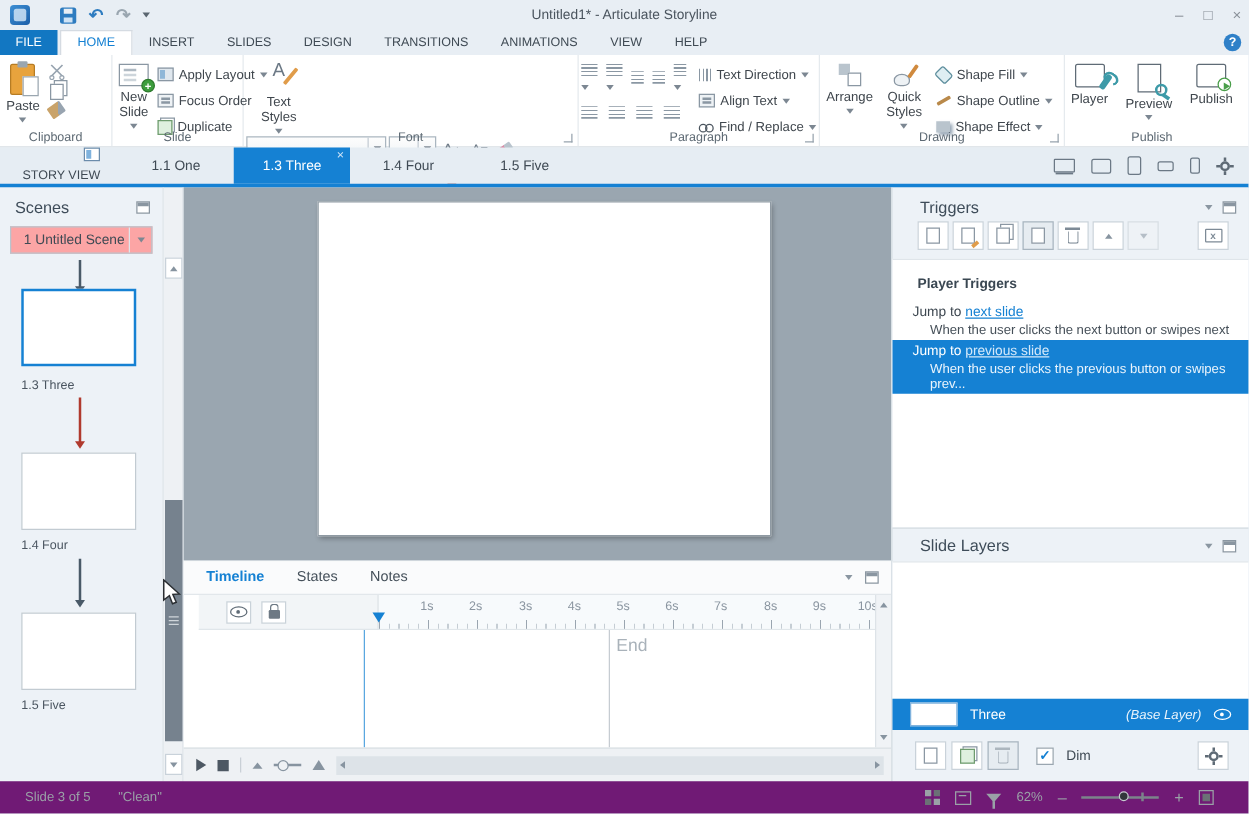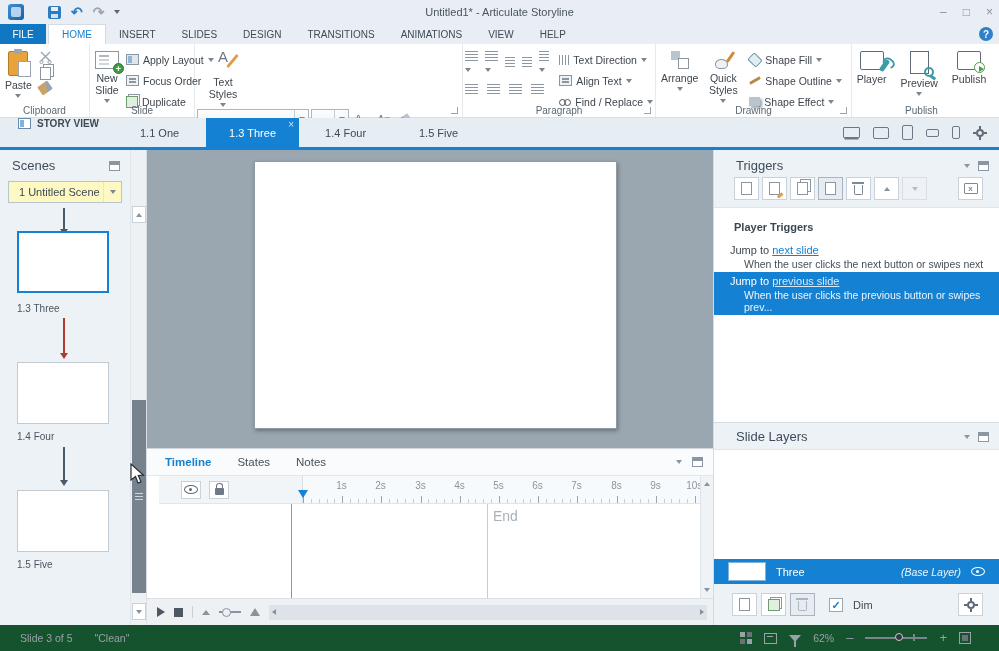--- a/index.html
+++ b/index.html
@@ -78,21 +78,21 @@
   .wrench::before{content:'';position:absolute;top:-3px;left:-2px;width:9px;height:6px;border:2px solid #3d9aa8;border-radius:50%;border-bottom-color:transparent;background:transparent;}
   .ic-page-l{width:19px;height:23px;border:1.5px solid #5f6b76;background:#fff;position:relative;}
   .mag{position:absolute;right:-6px;bottom:-4px;width:10px;height:10px;border:2.5px solid #3d9aa8;border-radius:50%;}
   .mag::after{content:'';position:absolute;right:-4px;bottom:-3px;width:6px;height:2.5px;background:#3d9aa8;transform:rotate(35deg);}
   .playdot{position:absolute;right:-5px;bottom:-4px;width:11px;height:11px;border-radius:50%;background:#fff;border:1.5px solid #4a9e4a;}
   .playdot::after{content:'';position:absolute;left:3.5px;top:2.5px;width:0;height:0;border-top:3px solid transparent;border-bottom:3px solid transparent;border-left:5px solid #4a9e4a;}
 
   
   .slidetabs{position:absolute;top:118px;left:0;right:0;height:29px;background:#e6edf3;display:flex;align-items:stretch;}
   .blueline{position:absolute;top:147px;left:0;right:0;height:3px;background:#1581d3;}
-  .storyview{display:flex;align-items:flex-start;gap:6px;padding:0 14px 0 18px;font-size:10px;font-weight:bold;color:#3f4a54;}
+  .storyview{display:flex;align-items:flex-end;gap:6px;padding:0 14px 0 18px;font-size:10px;font-weight:normal;color:#3f4a54;flex-direction:column;}
   .ic-story{width:13px;height:11px;border:1px solid #6b8cab;background:#fff;position:relative;}
   .ic-story::before{content:'';position:absolute;left:1px;top:1px;width:4px;height:7px;background:#7fb2dd;}
   .stab{width:93px;display:flex;align-items:center;justify-content:center;font-size:11px;color:#3f4a54;position:relative;}
   .stab.active{background:#1581d3;color:#fff;}
   .stab .x{position:absolute;top:1px;right:5px;font-size:10px;color:#cfe4f7;}
   .devicons{margin-left:auto;display:flex;align-items:center;gap:13px;padding-right:12px;}
   .dv{border:1.5px solid #6b7885;background:transparent;}
   .dv.laptop{width:17px;height:11px;border-radius:1px;box-shadow:0 3px 0 -1.5px #6b7885;}
   .dv.tabL{width:16px;height:12px;border-radius:2px;}
   .dv.tabP{width:11px;height:15px;border-radius:2px;}
@@ -108,21 +108,21 @@
 
   
   .main{position:absolute;top:150px;left:0;right:0;bottom:26px;}
 
   
   .scenes{position:absolute;left:0;top:0;bottom:0;width:130px;background:#edf2f7;}
   .phead{display:flex;align-items:center;padding:8px 10px 0 12px;font-size:13px;color:#3e4c59;}
   .pico{width:11px;height:10px;border:1px solid #8a96a1;background:#fff;position:relative;margin-left:auto;}
   .pico::before{content:'';position:absolute;left:0;right:0;top:0;height:3px;background:#8a96a1;}
   .hcaret{width:0;height:0;border-left:3.5px solid transparent;border-right:3.5px solid transparent;border-top:4px solid #8a96a1;margin-left:auto;margin-right:8px;}
-  .scdrop{margin:8px;height:22px;background:#fef9c3;border:1px solid #b9c4cd;display:flex;align-items:center;font-size:11px;color:#3f4a54;padding-left:10px;}
+  .scdrop{margin:8px;height:22px;background:#fca5a5;border:1px solid #b9c4cd;display:flex;align-items:center;font-size:11px;color:#3f4a54;padding-left:10px;}
   .scdrop .cbtn{margin-left:auto;width:18px;height:100%;display:flex;align-items:center;justify-content:center;border-left:1px solid #dfe5ea;}
   .flow{position:absolute;left:63px;width:1.5px;background:#4a5a68;}
   .flow::after{content:'';position:absolute;left:-3.5px;bottom:-5px;width:0;height:0;border-left:4.5px solid transparent;border-right:4.5px solid transparent;border-top:6px solid #4a5a68;}
   .flow.red{background:#b03a2e;}
   .flow.red::after{border-top-color:#b03a2e;}
   .thumb{position:absolute;left:17px;width:92px;height:62px;background:#fff;border:1px solid #c2cbd2;}
   .thumb.sel{border:2px solid #1581d3;}
   .tlabel{position:absolute;left:17px;font-size:10px;color:#4a5560;}
   
   .scsb{position:absolute;left:130px;top:0;bottom:0;width:17px;background:#eef1f4;border-left:1px solid #e0e6ea;border-right:1px solid #d8dee4;}
@@ -194,21 +194,21 @@
   .l-badge{font-style:italic;font-size:10.5px;color:#eaf4fc;}
   .eye{width:14px;height:9px;border:1.5px solid #fff;border-radius:50%;position:relative;}
   .eye::after{content:'';position:absolute;left:4px;top:1.5px;width:3px;height:3px;background:#fff;border-radius:50%;}
   .eye.gray{border-color:#5f6b76;} .eye.gray::after{background:#5f6b76;}
   .l-toolbar{position:absolute;top:161px;left:0;right:0;bottom:0;display:flex;align-items:center;gap:4px;padding:0 16px 0 18px;}
   .chk{width:14px;height:14px;background:#fff;border:1px solid #9aa6b0;color:#1581d3;font-size:11px;font-weight:bold;line-height:12px;text-align:center;margin-left:10px;}
   .dimlbl{font-size:11px;color:#3f4a54;margin-left:6px;}
   .gearbtn{margin-left:auto;width:25px;height:23px;background:#fff;border:1px solid #c9d2da;display:flex;align-items:center;justify-content:center;}
 
   
-  .statusbar{position:absolute;left:0;right:0;bottom:0;height:26px;background:#14532d;display:flex;align-items:center;color:#9aa1a7;font-size:10.5px;}
+  .statusbar{position:absolute;left:0;right:0;bottom:0;height:26px;background:#701a75;display:flex;align-items:center;color:#9aa1a7;font-size:10.5px;}
   .statusbar .lft{display:flex;gap:22px;padding-left:20px;}
   .statusbar .rgt{margin-left:auto;display:flex;align-items:center;gap:12px;padding-right:28px;}
   .sq4{width:12px;height:12px;background:
     linear-gradient(#9aa1a7,#9aa1a7) 0 0/5px 5px no-repeat,
     linear-gradient(#6b7176,#6b7176) 100% 0/5px 5px no-repeat,
     linear-gradient(#6b7176,#6b7176) 0 100%/5px 5px no-repeat,
     linear-gradient(#9aa1a7,#9aa1a7) 100% 100%/5px 5px no-repeat;}
   .sldico{width:13px;height:11px;border:1.5px solid #9aa1a7;position:relative;}
   .sldico::after{content:'';position:absolute;left:2px;top:2px;width:6px;height:1.5px;background:#9aa1a7;}
   .funnel{width:0;height:0;border-left:6px solid transparent;border-right:6px solid transparent;border-top:7px solid #9aa1a7;position:relative;}
@@ -347,20 +347,21 @@
           <span class="glyph">
               <span style="border-bottom:3px solid #c0392b;line-height:11px;">A</span>
               <span class="caret"></span>
             </span>
           <span class="glyph" style="flex-direction:column;font-size:6.5px;line-height:6px;gap:0;">
               <span>ABC</span>
               <span style="color:#1581d3;font-size:11px;line-height:8px;">✓</span>
             </span>
         </div>
       </div>
+      <div class="glabel">Font</div>
       <div class="dl"></div>
     </div>
 
     <div class="g" style="width:193px;">
       <div style="display:flex;flex-direction:column;gap:9px;padding-top:2px;">
         <div style="display:flex;align-items:center;gap:7px;">
           <span><span class="lines"></span><span class="caret"></span></span>
           <span><span class="lines"></span><span class="caret"></span></span>
           <span><span class="lines sm"></span></span>
           <span><span class="lines sm"></span></span>

